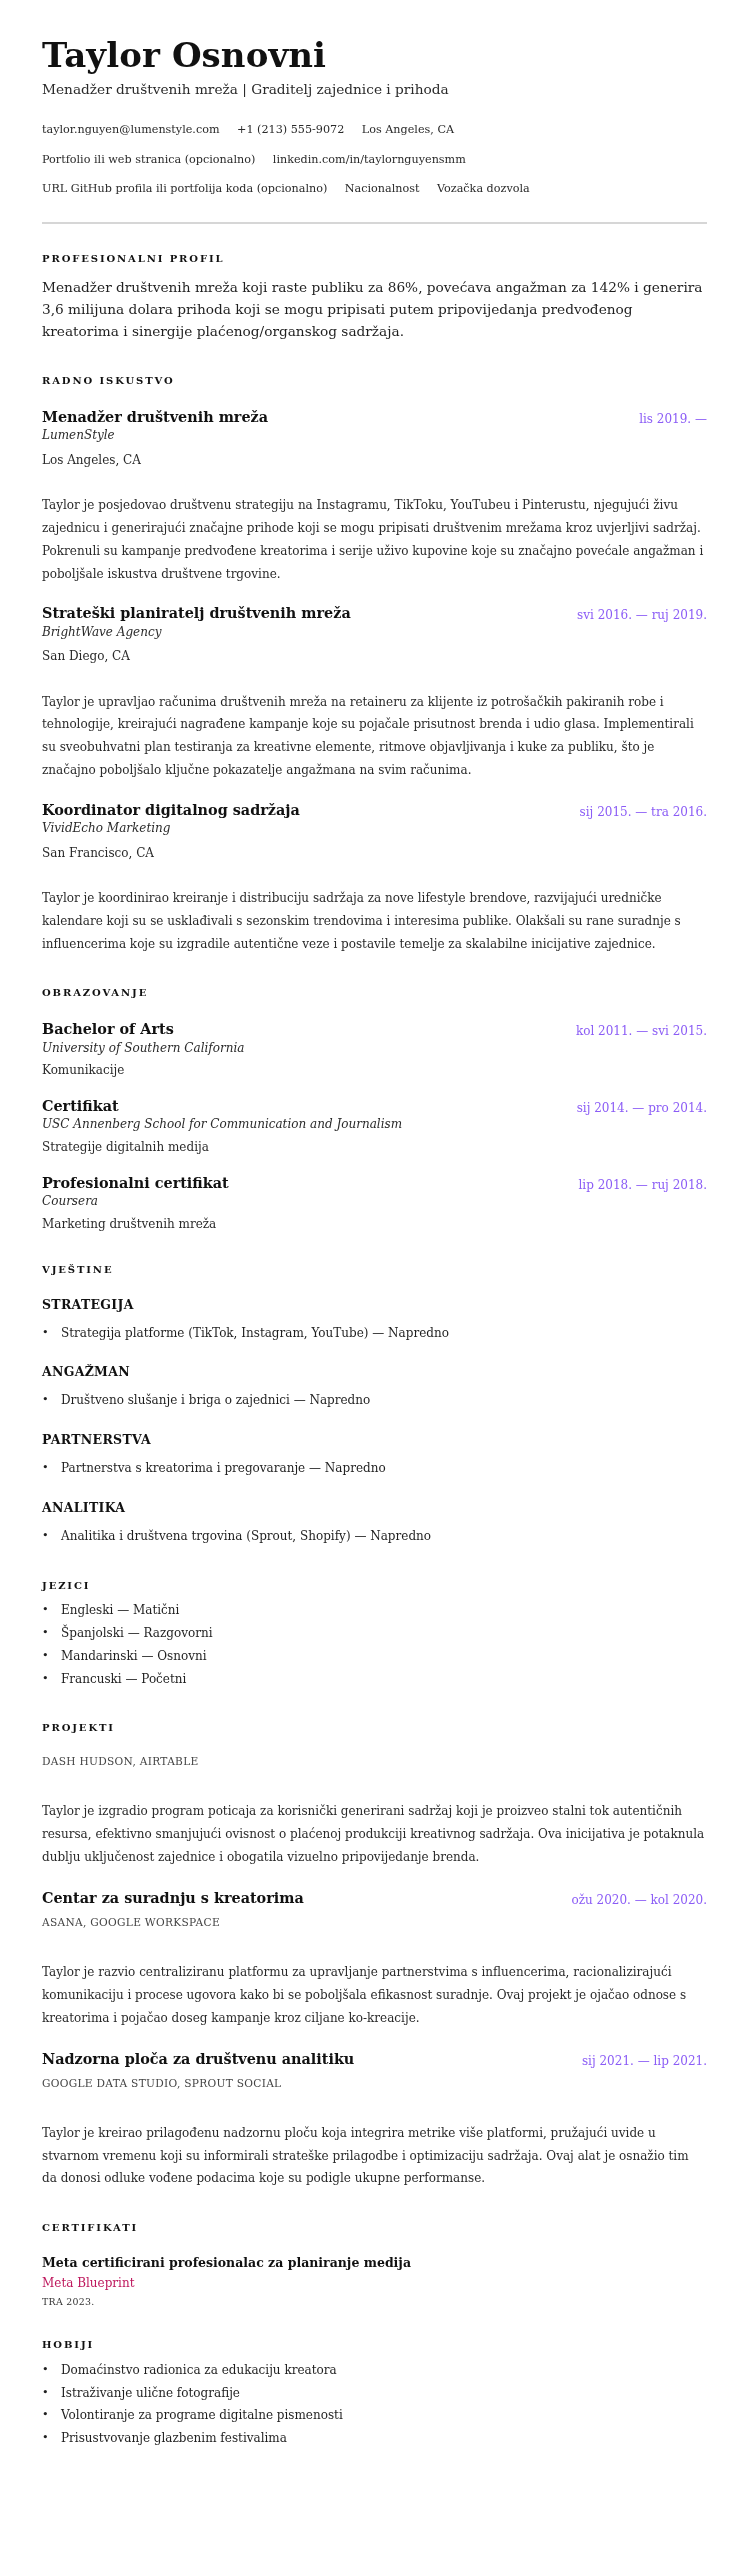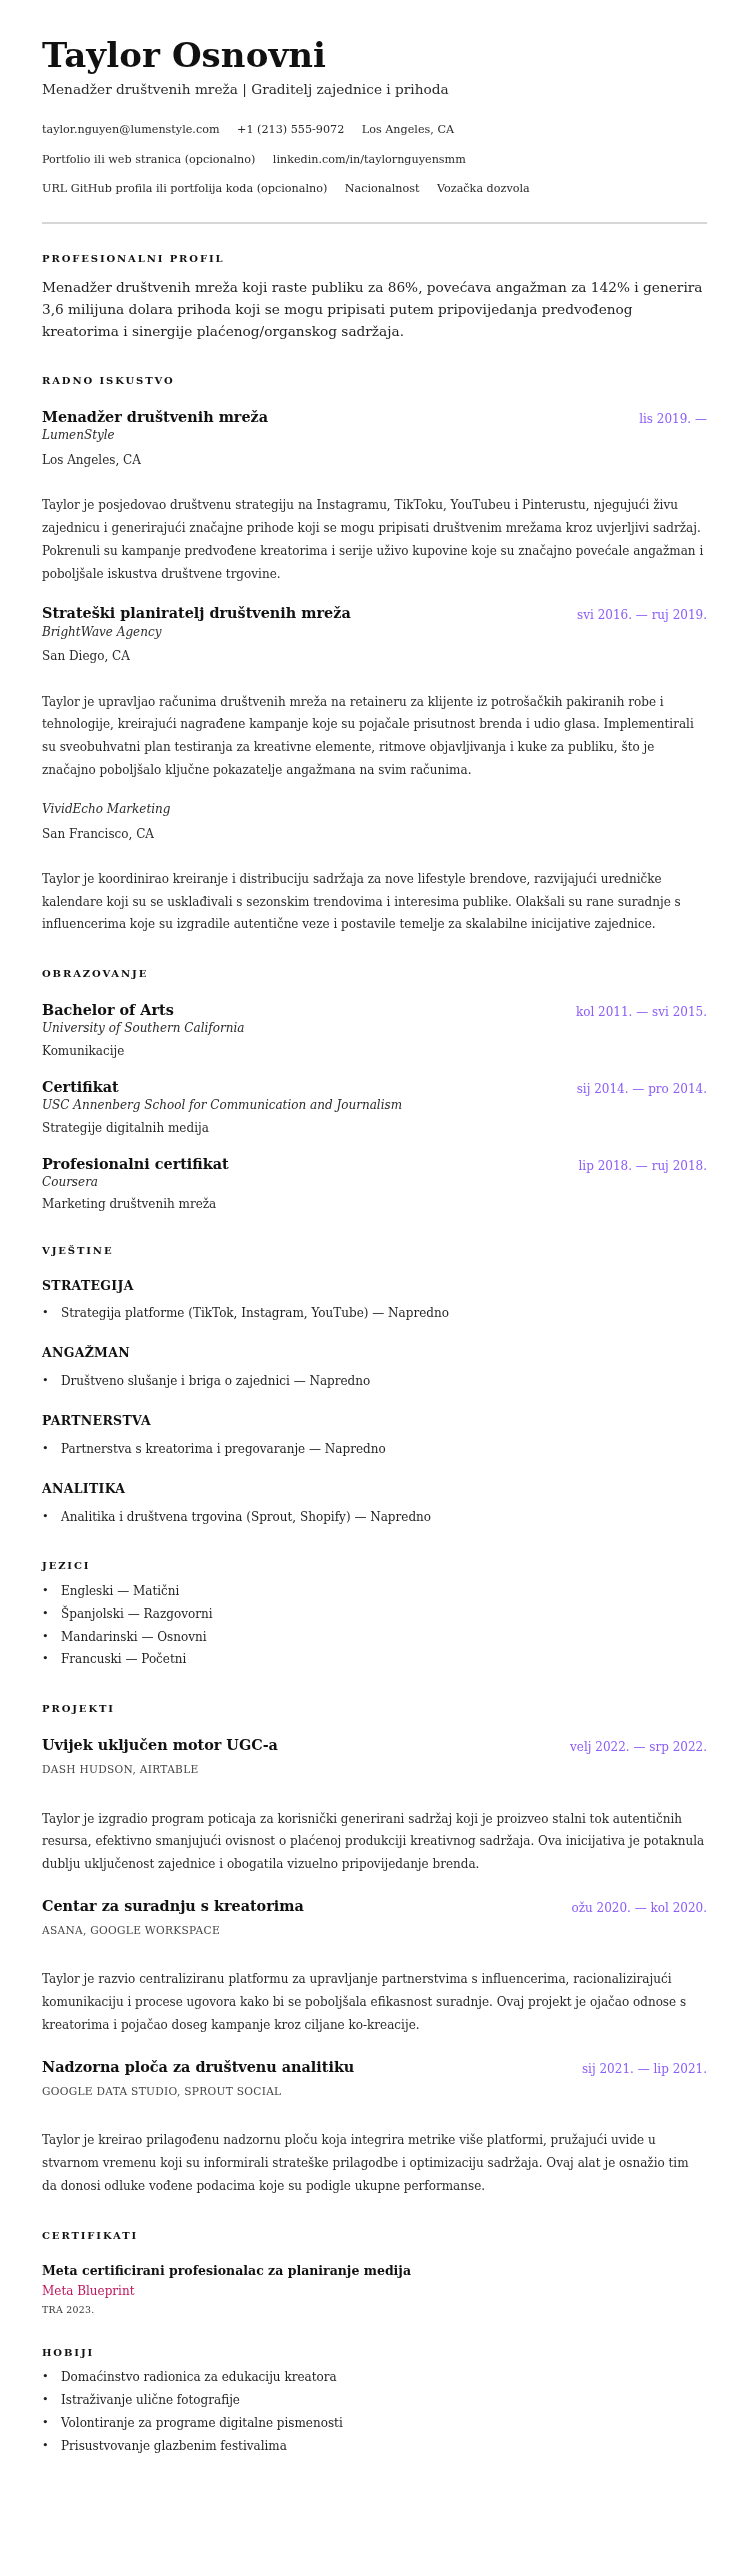--- a/index.html
+++ b/index.html
@@ -91,20 +91,24 @@
       <div class="entry-head">
         <div class="entry-title">Strateški planiratelj društvenih mreža</div>
         <div class="entry-date">svi 2016. — ruj 2019.</div>
       </div>
       <div class="entry-org">BrightWave Agency</div>
       <div class="entry-loc">San Diego, CA</div>
       <p class="entry-desc">Taylor je upravljao računima društvenih mreža na retaineru za klijente iz potrošačkih pakiranih robe i tehnologije, kreirajući nagrađene kampanje koje su pojačale prisutnost brenda i udio glasa. Implementirali su sveobuhvatni plan testiranja za kreativne elemente, ritmove objavljivanja i kuke za publiku, što je značajno poboljšalo ključne pokazatelje angažmana na svim računima.</p>
     </div>
 
     <div class="entry">
+      <div class="entry-head">
+        <div class="entry-title">Koordinator digitalnog sadržaja</div>
+        <div class="entry-date">sij 2015. — tra 2016.</div>
+      </div>
       <div class="entry-org">VividEcho Marketing</div>
       <div class="entry-loc">San Francisco, CA</div>
       <p class="entry-desc">Taylor je koordinirao kreiranje i distribuciju sadržaja za nove lifestyle brendove, razvijajući uredničke kalendare koji su se usklađivali s sezonskim trendovima i interesima publike. Olakšali su rane suradnje s influencerima koje su izgradile autentične veze i postavile temelje za skalabilne inicijative zajednice.</p>
     </div>
   </section>
 
   <section class="edu">
     <h2 class="section-title">Obrazovanje</h2>
 
     <div class="entry first">
@@ -166,24 +170,20 @@
       <li>Španjolski — Razgovorni</li>
       <li>Mandarinski — Osnovni</li>
       <li>Francuski — Početni</li>
     </ul>
   </section>
 
   <section>
     <h2 class="section-title">Projekti</h2>
 
     <div class="entry proj">
-      <div class="entry-head">
-        <div class="entry-title">Uvijek uključen motor UGC-a</div>
-        <div class="entry-date">velj 2022. — srp 2022.</div>
-      </div>
       <div class="proj-tech">Dash Hudson, Airtable</div>
       <p class="entry-desc">Taylor je izgradio program poticaja za korisnički generirani sadržaj koji je proizveo stalni tok autentičnih resursa, efektivno smanjujući ovisnost o plaćenoj produkciji kreativnog sadržaja. Ova inicijativa je potaknula dublju uključenost zajednice i obogatila vizuelno pripovijedanje brenda.</p>
     </div>
 
     <div class="entry proj">
       <div class="entry-head">
         <div class="entry-title">Centar za suradnju s kreatorima</div>
         <div class="entry-date">ožu 2020. — kol 2020.</div>
       </div>
       <div class="proj-tech">Asana, Google Workspace</div>

